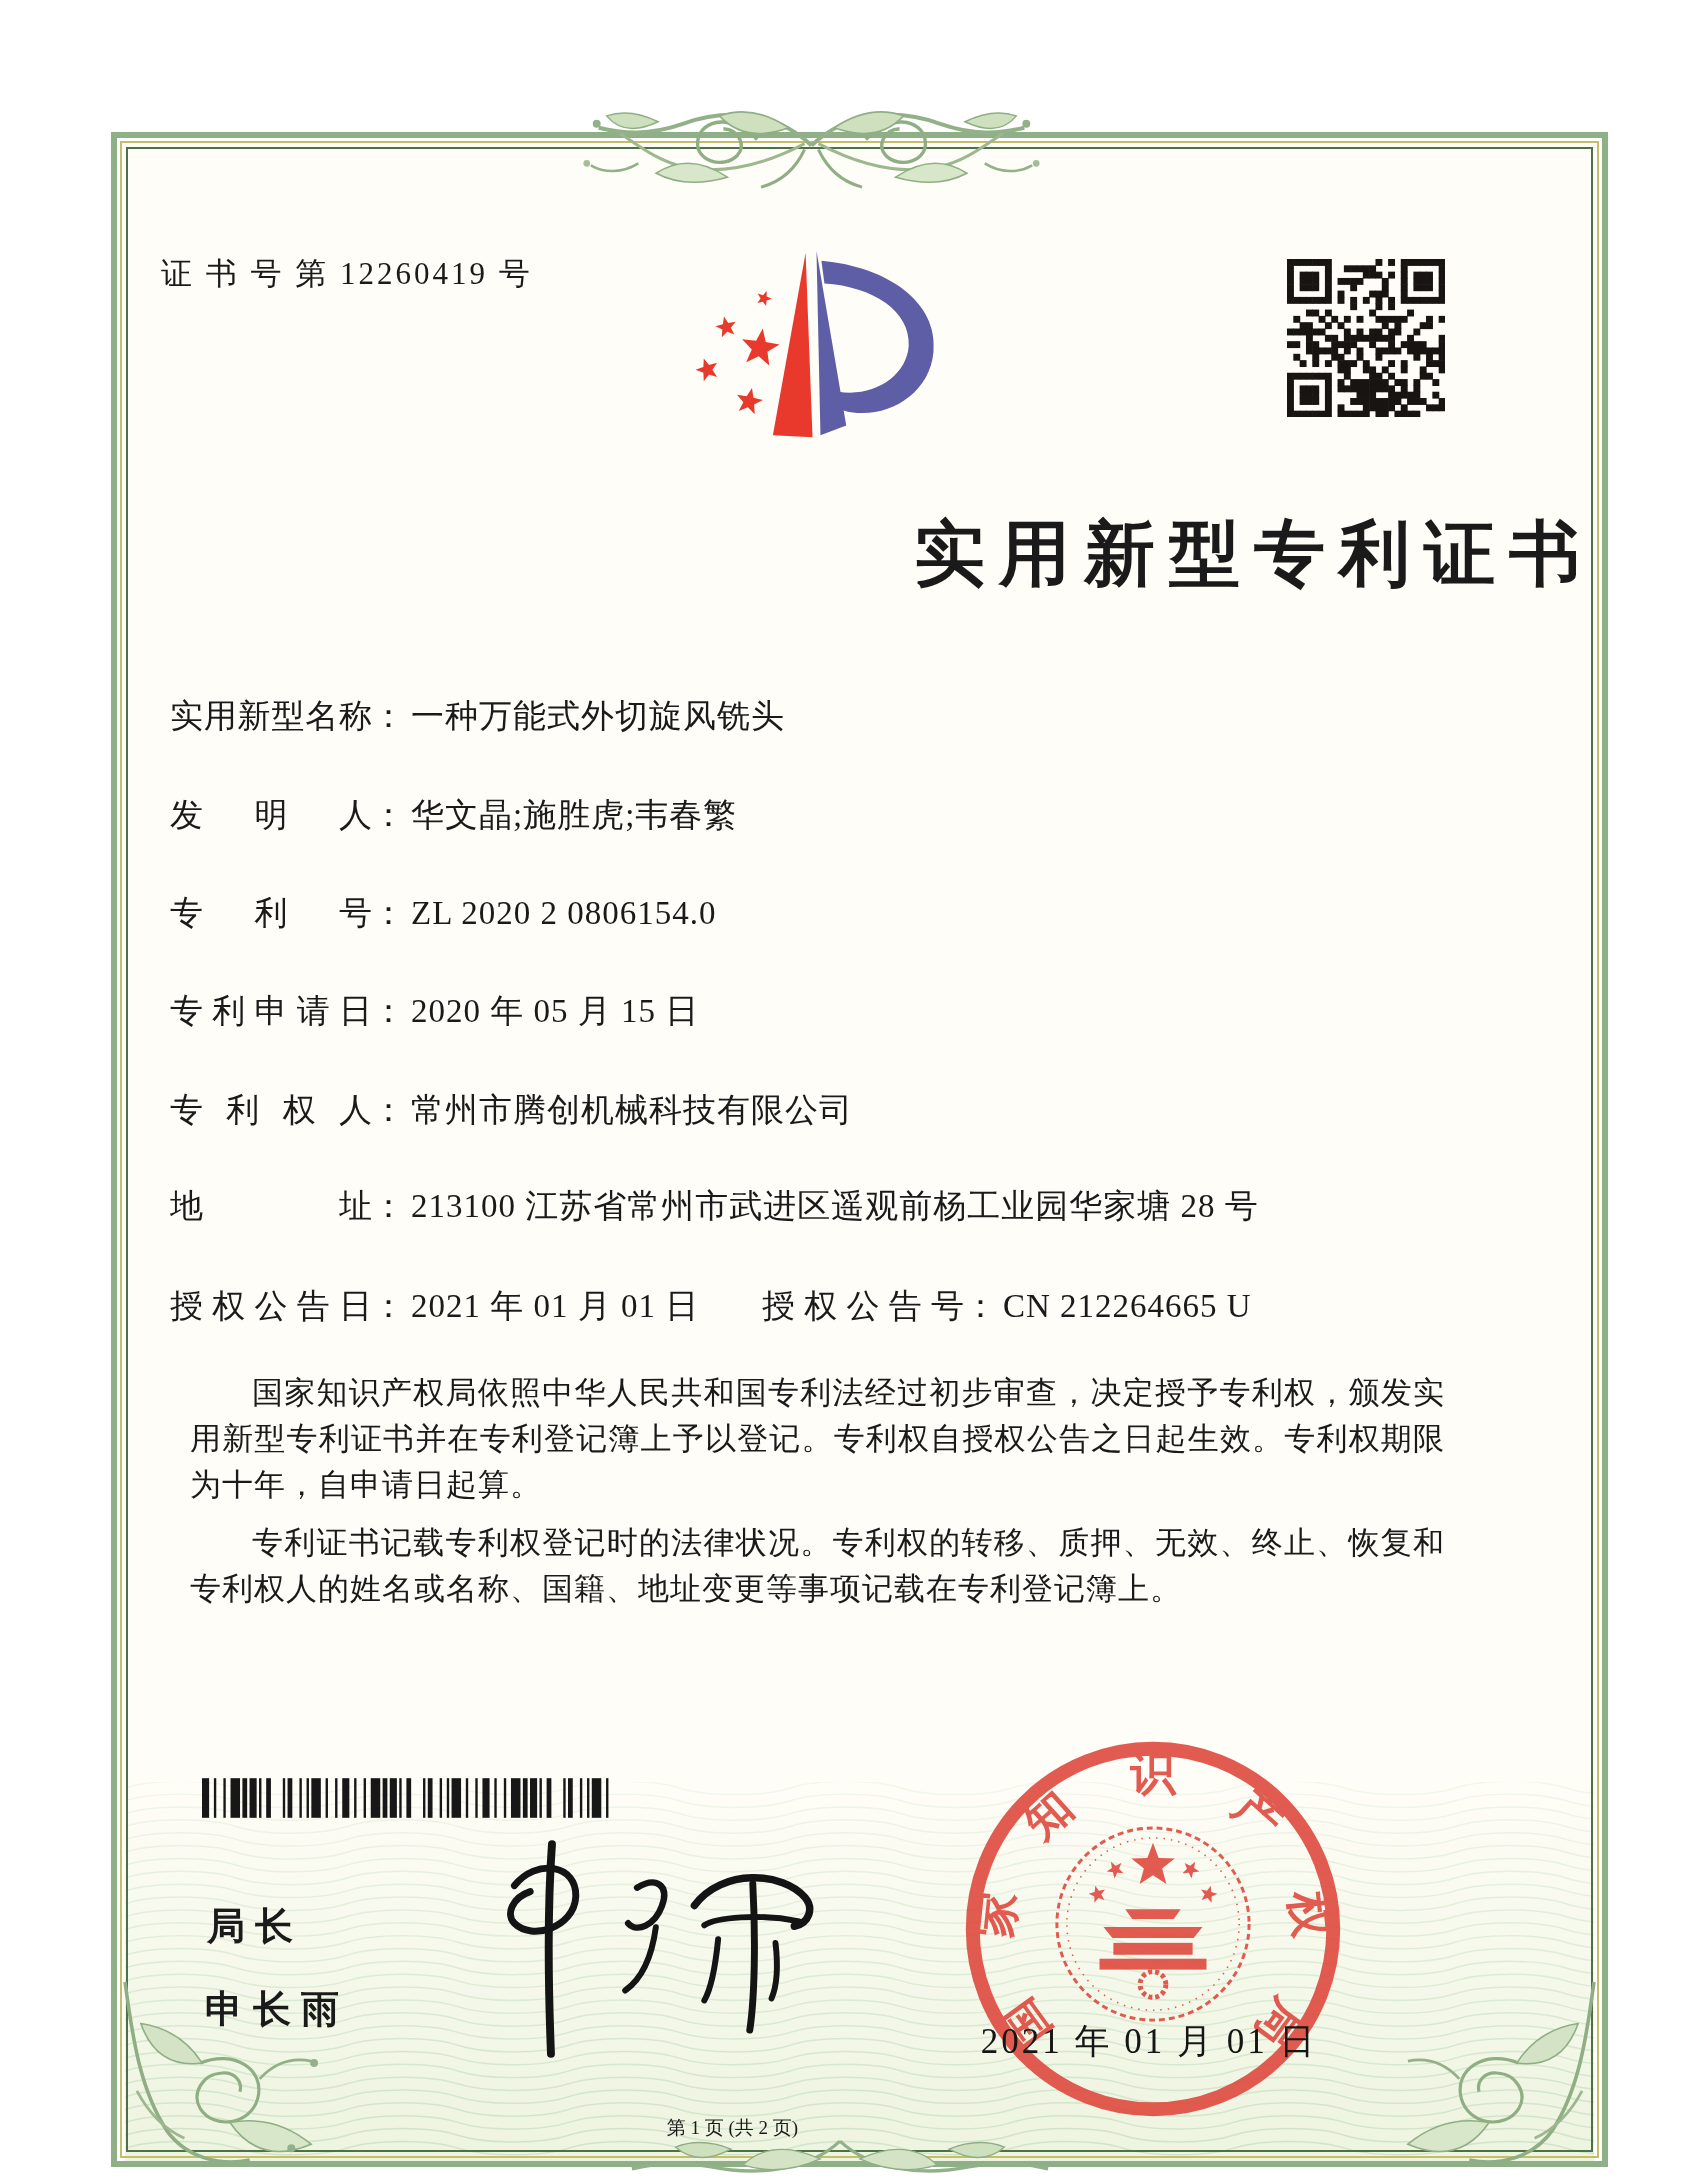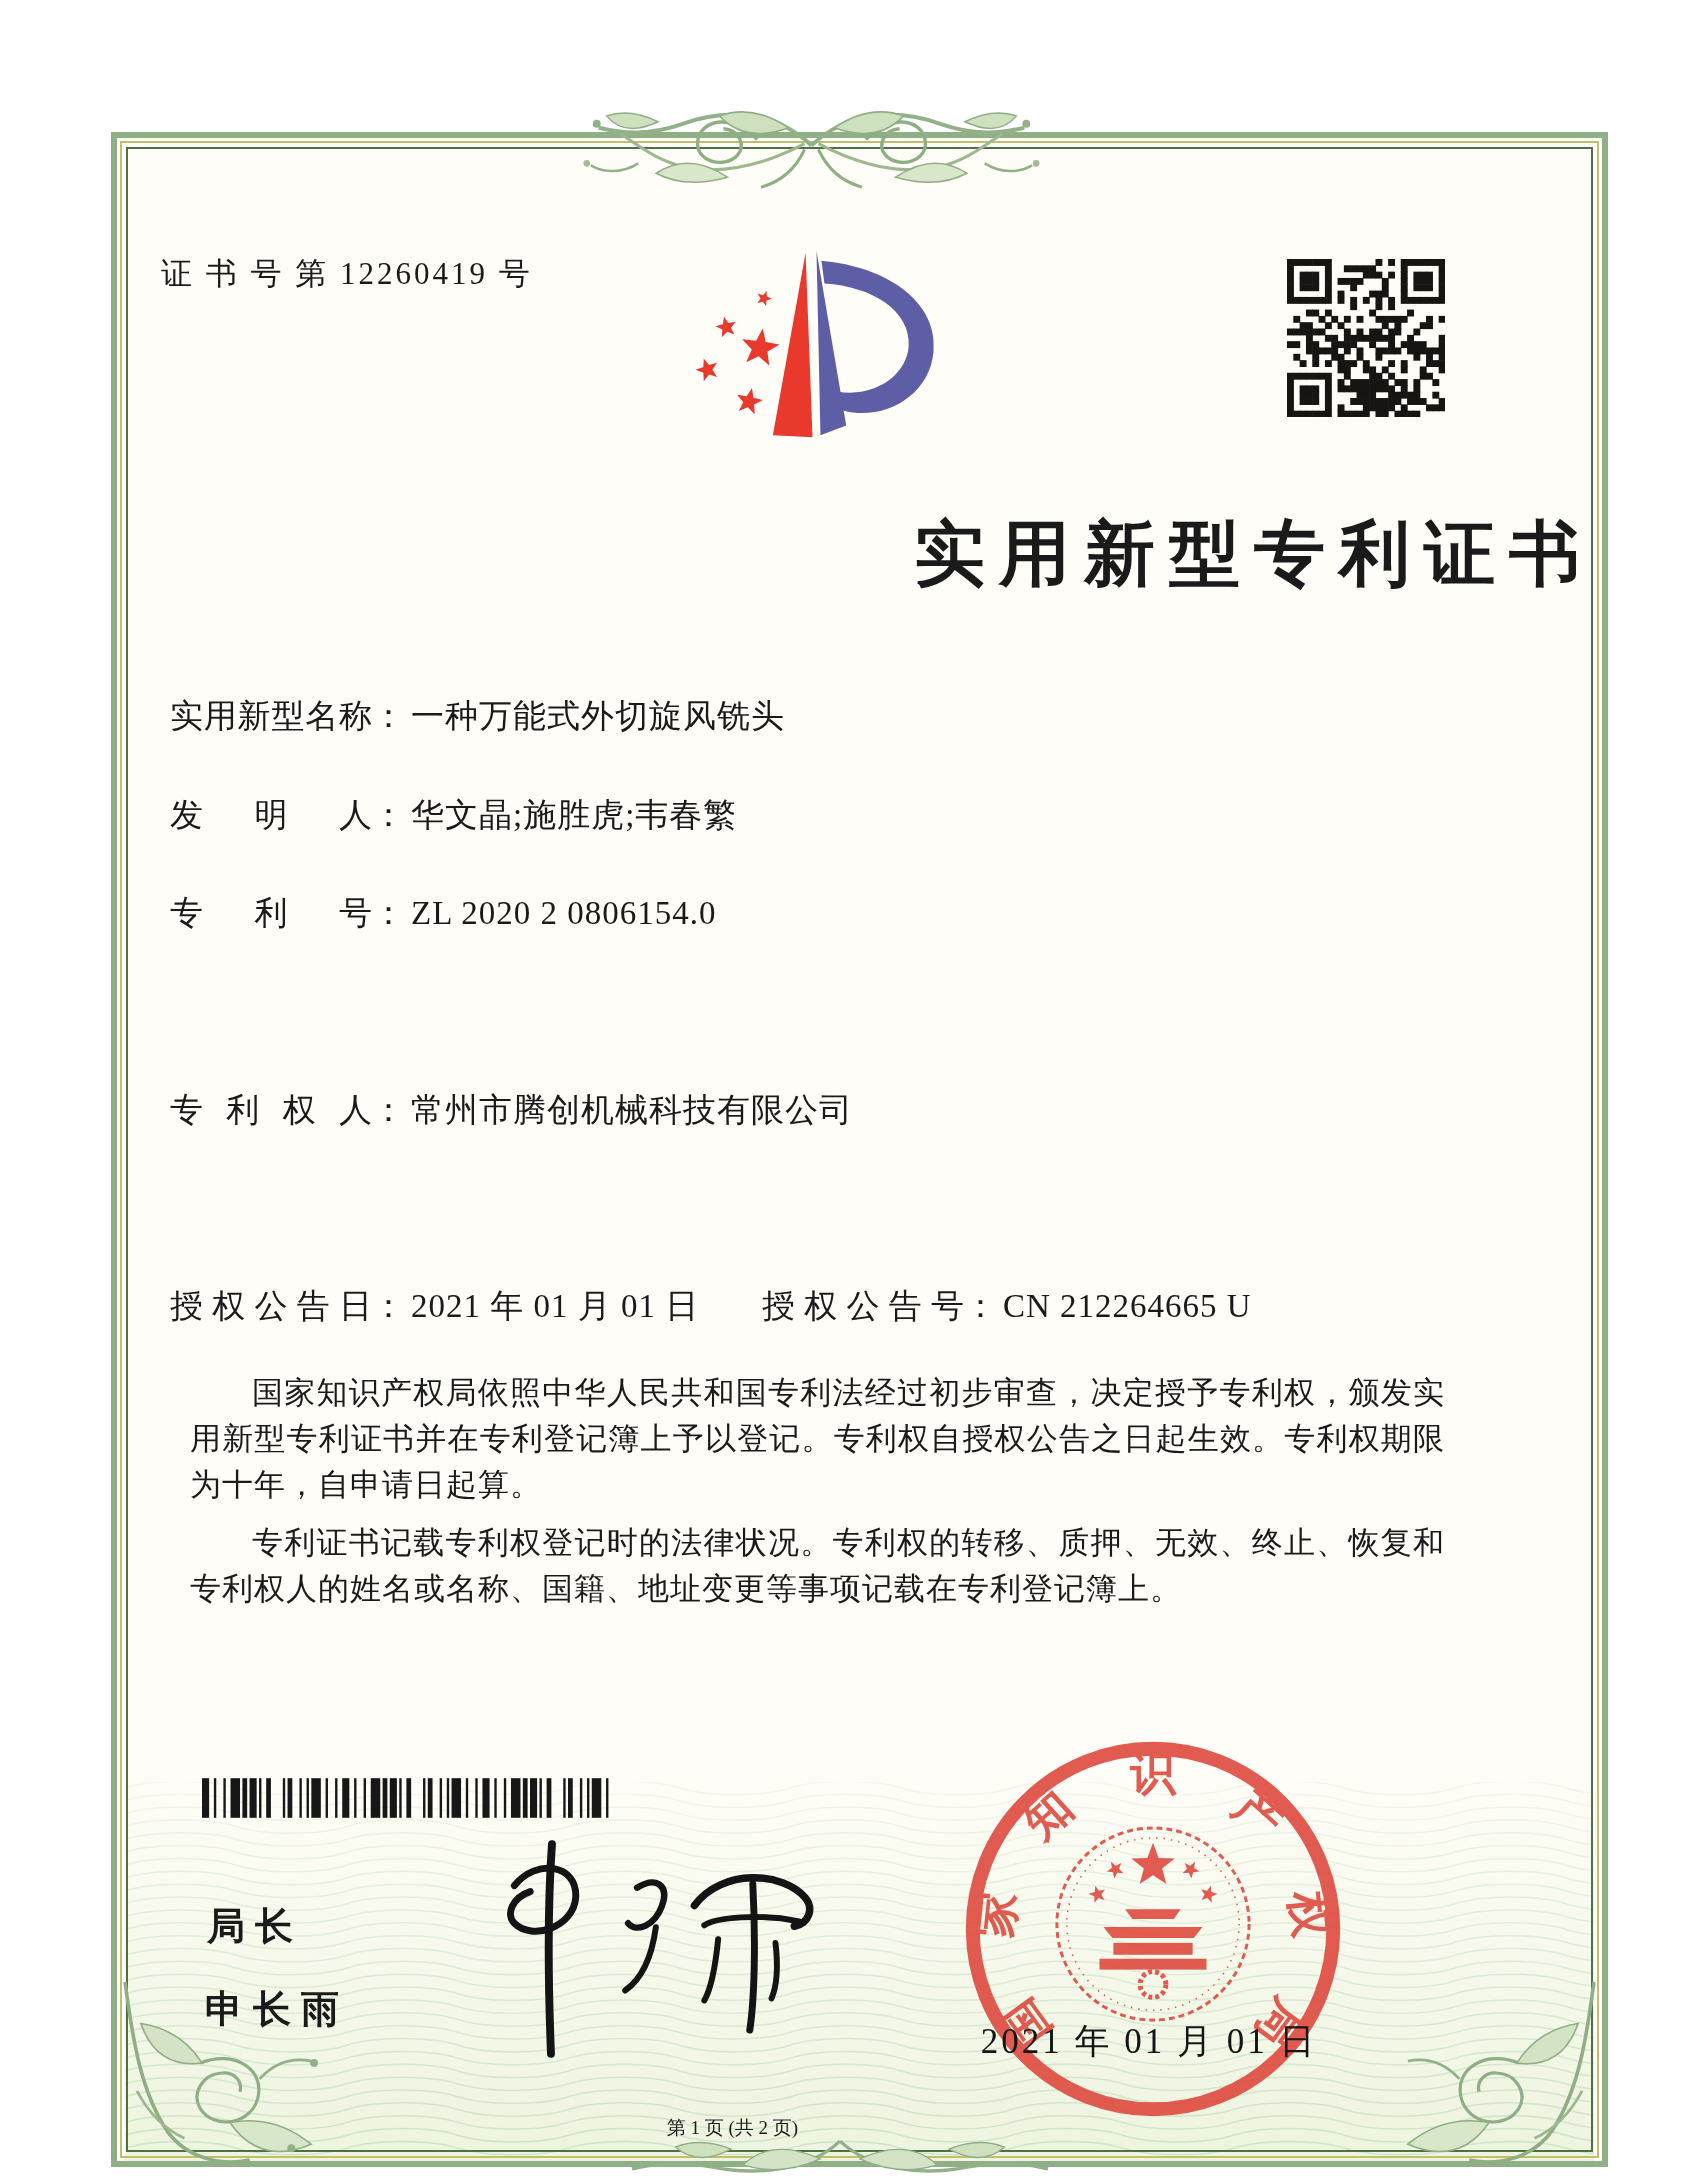--- a/index.html
+++ b/index.html
@@ -473,22 +473,28 @@
 
   <div class="frow z1" style="top:694px">
     <span class="flabel">实用新型名称</span><span class="colon">：</span><span class="fvalue">一种万能式外切旋风铣头</span>
   </div>
   <div class="frow z1" style="top:793px">
     <span class="flabel">发明人</span><span class="colon">：</span><span class="fvalue">华文晶;施胜虎;韦春繁</span>
   </div>
   <div class="frow z1" style="top:891px">
     <span class="flabel">专利号</span><span class="colon">：</span><span class="fvalue">ZL 2020 2 0806154.0</span>
   </div>
+  <div class="frow z1" style="top:989px">
+    <span class="flabel">专利申请日</span><span class="colon">：</span><span class="fvalue">2020 年 05 月 15 日</span>
+  </div>
   <div class="frow z1" style="top:1088px">
     <span class="flabel">专利权人</span><span class="colon">：</span><span class="fvalue">常州市腾创机械科技有限公司</span>
+  </div>
+  <div class="frow z1" style="top:1184px">
+    <span class="flabel">地址</span><span class="colon">：</span><span class="fvalue">213100 江苏省常州市武进区遥观前杨工业园华家塘 28 号</span>
   </div>
   <div class="frow z1" style="top:1284px">
     <span class="flabel">授权公告日</span><span class="colon">：</span><span class="fvalue">2021 年 01 月 01 日</span>
     <span class="grant2">
       <span class="flabel">授权公告号</span><span class="colon">：</span><span class="fvalue">CN 212264665 U</span>
     </span>
   </div>
 
   <div class="bodytext z1">
     <p>国家知识产权局依照中华人民共和国专利法经过初步审查，决定授予专利权，颁发实用新型专利证书并在专利登记簿上予以登记。专利权自授权公告之日起生效。专利权期限为十年，自申请日起算。</p>

